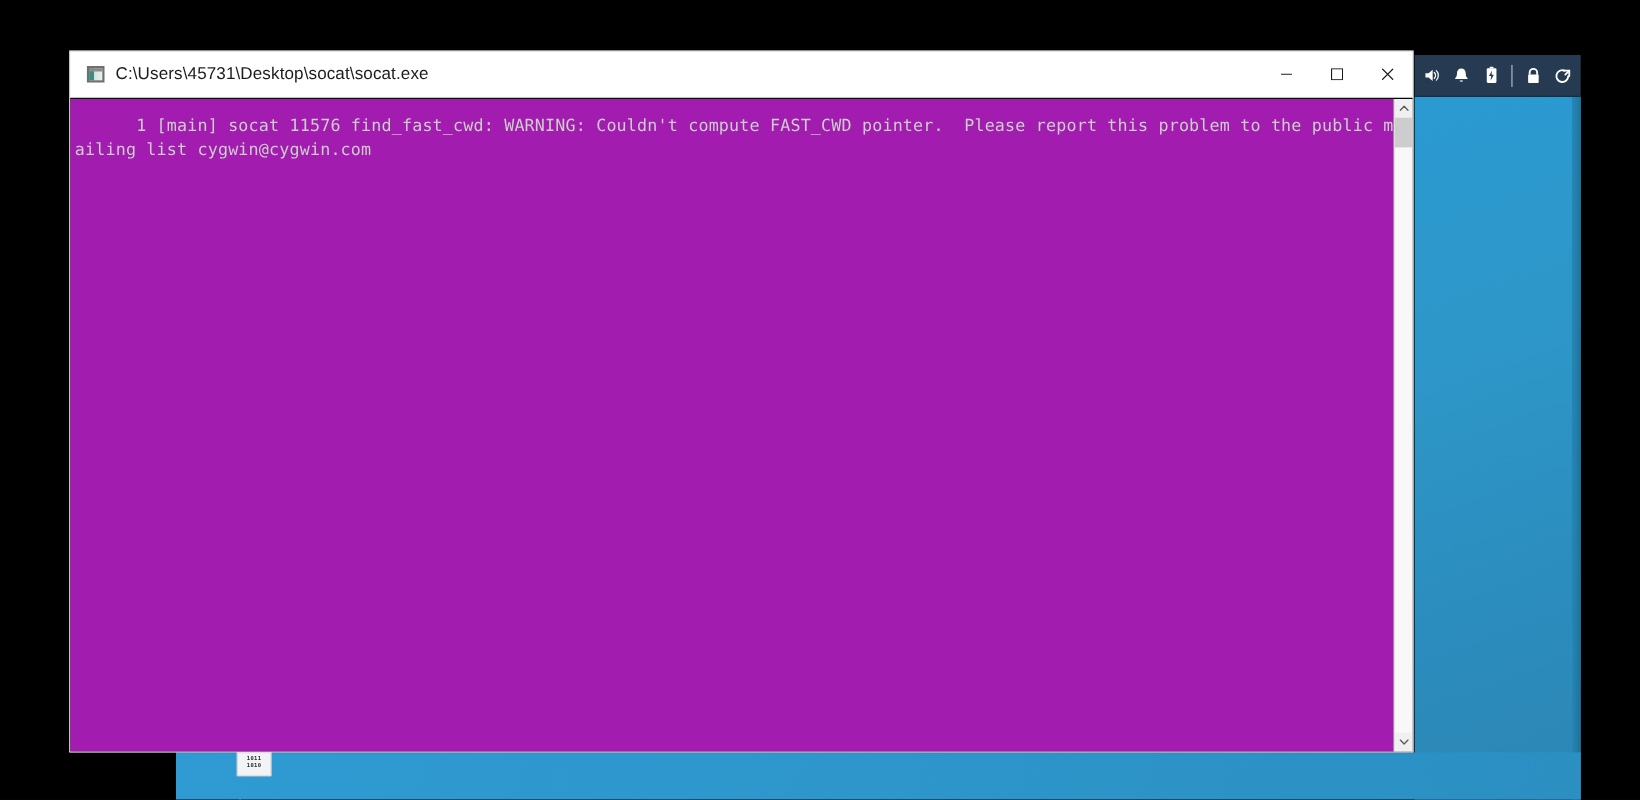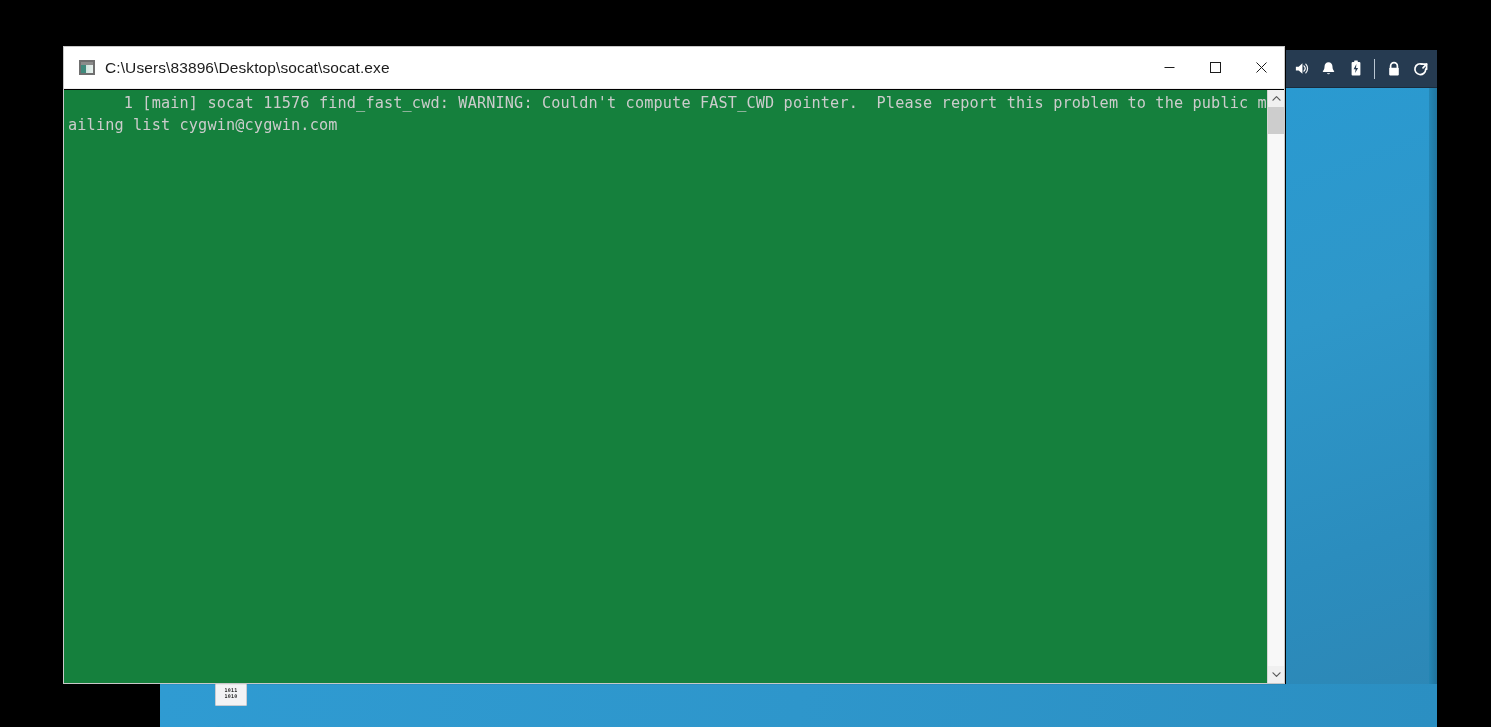--- a/index.html
+++ b/index.html
@@ -183,26 +183,26 @@
 
   .client {
     flex: 1 1 auto;
     display: flex;
     background: #000000;
     min-height: 0;
     border-top: 1px solid #000;
   }
   .console {
     flex: 1 1 auto;
-    background: #15803d;
+    background: #a21caf;
     color: #cccccc;
     font-family: "DejaVu Sans Mono", monospace;
     font-size: 15.2px;
     line-height: 22px;
-    padding: 2px 0 0 4px;
+    padding: 13px 0 0 4px;
     white-space: pre-wrap;
     word-break: break-all;
     overflow: hidden;
     letter-spacing: 0.15px;
   }
 
   
   .scrollbar {
     width: 17px;
     background: #f0f0f0;
@@ -294,21 +294,21 @@
       <div class="desk-icon-bits">1011</div>
       <div class="desk-icon-bits">1010</div>
     </div>
     <div class="desk-icon-label">input</div>
   </div>
 
   <div class="window">
 
     <div class="titlebar">
       <div class="title-icon"></div>
-      <div class="title-text">C:\Users\83896\Desktop\socat\socat.exe</div>
+      <div class="title-text">C:\Users\45731\Desktop\socat\socat.exe</div>
       <div class="winbtns">
         <div class="winbtn">
           <svg width="11" height="11" viewBox="0 0 11 11">
               <path d="M0.5 5.5 h10" stroke="#1c1c1c" stroke-width="1"></path>
             </svg>
         </div>
         <div class="winbtn">
           <svg width="11" height="11" viewBox="0 0 11 11">
               <rect x="0.5" y="0.5" width="10" height="10" fill="none" stroke="#1c1c1c" stroke-width="1"></rect>
             </svg>

